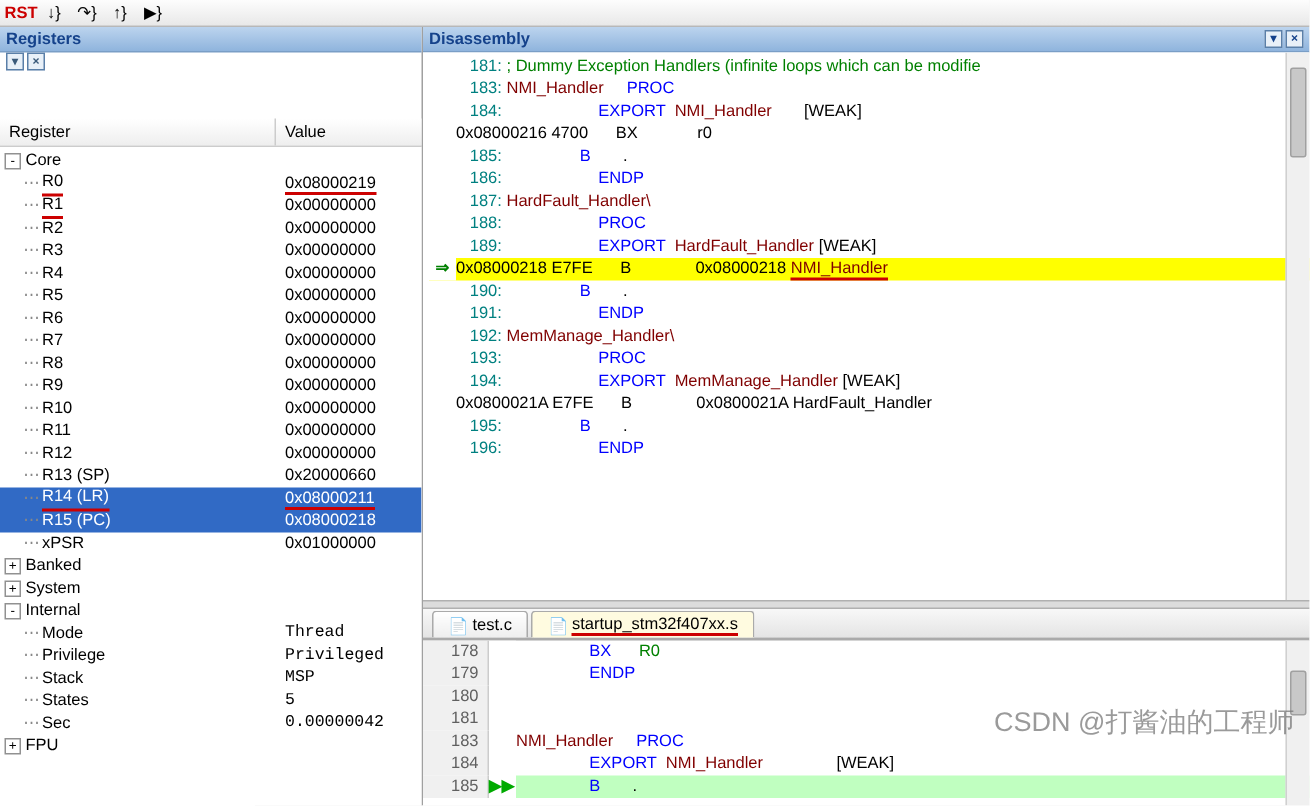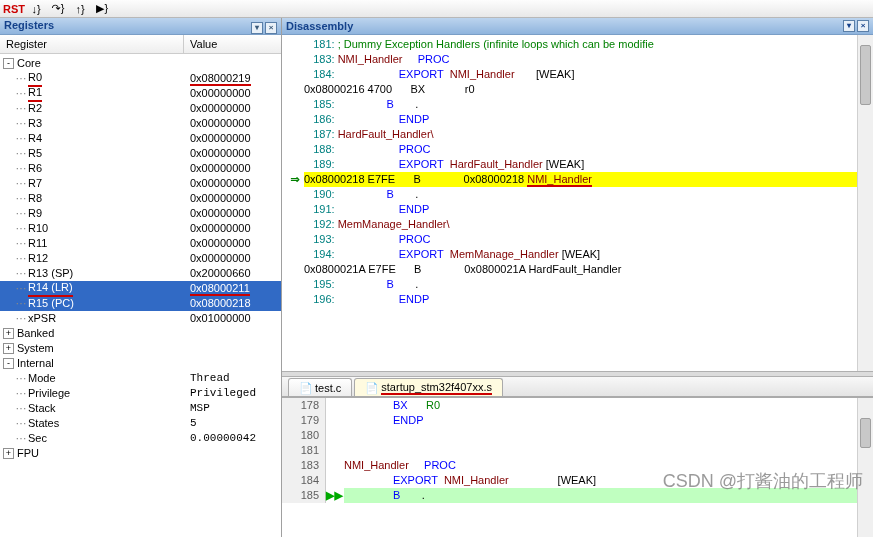--- a/index.html
+++ b/index.html
@@ -1,24 +1,24 @@
 <!DOCTYPE html>
 <html><head>
 <meta charset="utf-8">
 <style>
 * { margin: 0; padding: 0; box-sizing: border-box; font-family: Tahoma, sans-serif; font-size: 11px; }
 body { background: #f0f0f0; width: 873px; height: 537px; overflow: hidden; position: relative; }
 .toolbar { height: 18px; background: linear-gradient(#fdfdfd,#e8e8e8); border-bottom: 1px solid #b8b8b8; display: flex; align-items: center; padding-left: 4px; }
 .toolbar .tb-btn { width: 20px; height: 16px; margin-right: 2px; display: inline-flex; align-items: center; justify-content: center; }
 .container { display: flex; height: 519px; }
 .left-panel { width: 282px; background: #fff; border-right: 1px solid #a0a0a0; display:flex; flex-direction:column;}
-.panel-header { height: 17px; background: linear-gradient(#bcd4ee,#8fb4dd); border-bottom: 1px solid #7a9ec6; color:#15428b; font-weight:bold; padding-left:4px; line-height:17px; display:flex; align-items:flex-end; justify-content:space-between;}
+.panel-header { height: 17px; background: linear-gradient(#bcd4ee,#8fb4dd); border-bottom: 1px solid #7a9ec6; color:#15428b; font-weight:bold; padding-left:4px; line-height:17px; display:flex; align-items:flex-start; justify-content:space-between;flex-direction:column;}
 .panel-header .btns { display:flex; gap:2px; padding-right:4px;}
 .panel-header .btn { width:12px; height:12px; border:1px solid #5a7fa8; background:#e8f0f8; font-size:8px; line-height:10px; text-align:center; color:#3a5a7a;}
-.hdr-row { display:flex; height:19px; border-bottom:1px solid #ccc; background:linear-gradient(#fff,#eee);}
+.hdr-row { display:flex; height:19px; border-bottom:1px solid #ccc; background:linear-gradient(#fff,#eee);margin-top:44px;}
 .hdr-reg { width:184px; padding-left:6px; line-height:19px; border-right:1px solid #ccc;}
 .hdr-val { flex:1; padding-left:6px; line-height:19px;}
 .tree { flex:1; overflow:auto; background:#fff; padding-top:2px;}
 .tree-row { display:flex; height:15px; line-height:15px; white-space:nowrap;}
 .tree-row.sel { background:#316ac5; color:#fff;}
 .tree-name { width:184px; display:flex; align-items:center;}
 .tree-val  { flex:1; padding-left:6px; font-family:'Courier New',monospace; font-size:11px;}
 .exp { width:11px; height:11px; border:1px solid #919191; text-align:center; line-height:9px; font-size:9px; margin:0 3px; background:#fff; color:#000;}
 .ind { display:inline-block; width:14px;}
 .dots { display:inline-block; width:14px; text-align:center; color:#888;}
@@ -36,21 +36,21 @@
 .exp-kw { color:#0000ff; }
 .dl.hl { background:#ffff00; }
 .dl.hl .gutter { background:#fff; }
 .arrow { color:#008000; font-weight:bold;}
 .redu { border-bottom:2px solid #c00;}
 .splt { height:6px; background:#dcdcdc; border-top:1px solid #b0b0b0; border-bottom:1px solid #b0b0b0;}
 .src-tabs { height:20px; background:linear-gradient(#f8f8f8,#e4e4e4); border-bottom:1px solid #aaa; display:flex; align-items:flex-end; padding-left:6px;}
 .tab { height:18px; padding:0 10px; border:1px solid #aaa; border-bottom:none; margin-right:2px; border-radius:3px 3px 0 0; background:linear-gradient(#fff,#eee); display:flex; align-items:center; gap:4px;}
 .tab.active { background:#fffbe0;}
 .tab .ico { width:12px; height:12px; }
-.src { flex:0 0 auto; height:140px; background:#fff; font-family:'Courier New',monospace; font-size:12px; overflow:hidden; position:relative; border-top:1px solid #aaa;}
+.src { flex:0 0 auto; height:111px; background:#fff; font-family:'Courier New',monospace; font-size:12px; overflow:hidden; position:relative; border-top:1px solid #aaa;}
 .src .sl { display:flex; height:15px; line-height:15px; white-space:pre;}
 .src .sgut { width:44px; text-align:right; padding-right:6px; background:#f0f0f0; border-right:1px solid #ccc; color:#606060;}
 .src .mgut { width:18px; background:#fff;}
 .src .stxt { flex:1; }
 .src-hl { background:#c0ffc0;}
 .run-arrow { background:#fff; color:#0a0; font-weight:bold; display:inline-flex; align-items:center; justify-content:center;}
 .watermark { position:absolute; right:10px; bottom:44px; color:rgba(120,120,120,0.75); font-family:sans-serif; font-size:18px; pointer-events:none;}
 .scrollbar-v { position:absolute; right:0; top:0; bottom:0; width:16px; background:#f0f0f0; border-left:1px solid #d0d0d0;}
 .scrollbar-v .thumb { position:absolute; left:2px; right:2px; background:#c8c8c8; border:1px solid #a0a0a0; border-radius:2px;}
 </style>

